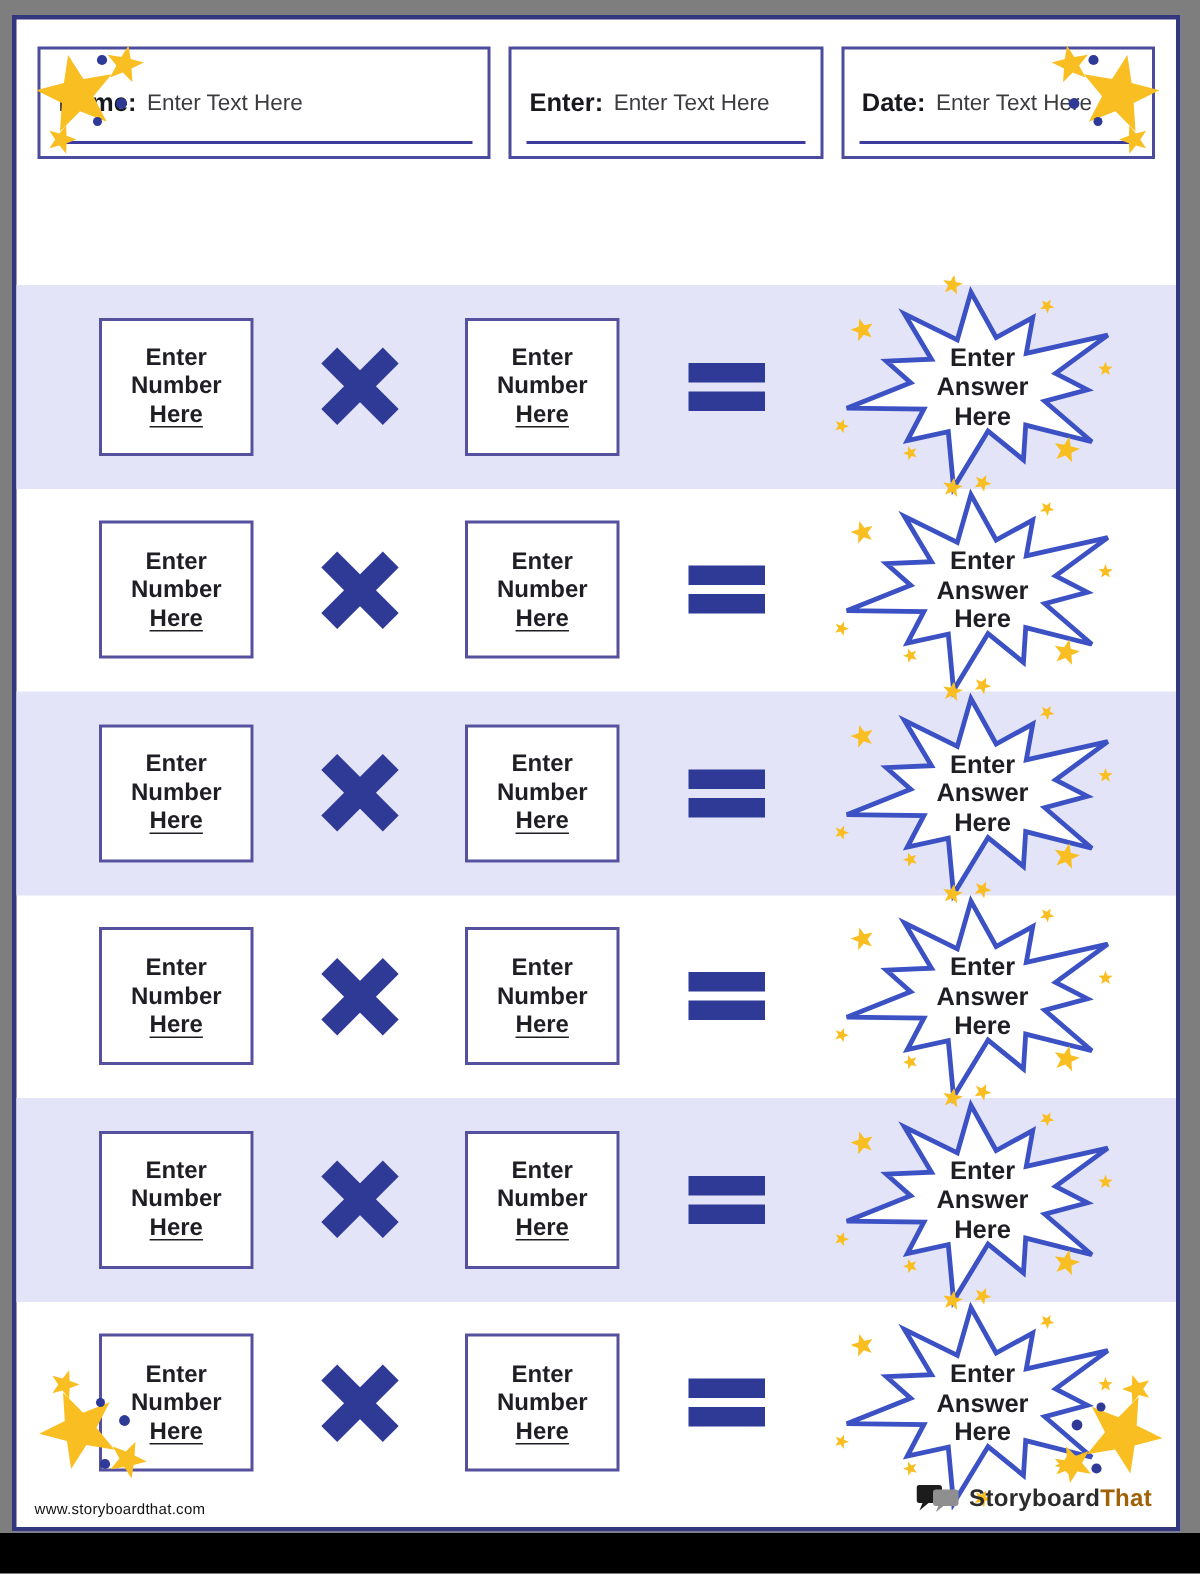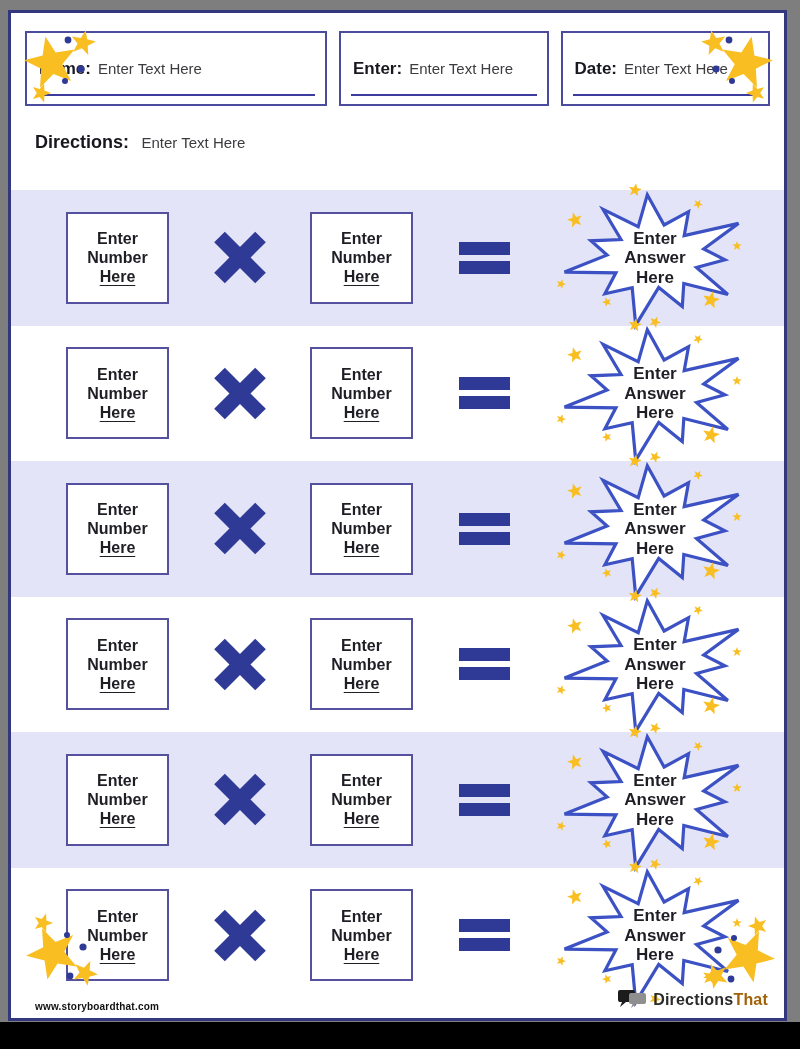--- a/index.html
+++ b/index.html
@@ -59,22 +59,22 @@
   }
   .burst-text div{font-weight:bold;font-size:17px;line-height:19.5px;color:#1e1e24;}
   
   .cluster{position:absolute;z-index:5;}
   .cluster.tl{left:10px;top:12px;}
   .cluster.tr{right:8px;top:12px;transform:scaleX(-1);}
   .cluster.bl{left:12px;bottom:27px;transform:scaleY(-1);}
   .cluster.br{right:6px;bottom:24px;transform:scale(-1,-1);}
   
   .site-url{
-    position:absolute;left:24px;bottom:6px;z-index:6;
-    font-size:10px;font-weight:bold;color:#111111;letter-spacing:0.2px;
+    position:absolute;left:12px;bottom:6px;z-index:6;
+    font-size:10px;font-weight:normal;color:#111111;letter-spacing:0.2px;
   }
   .logo{position:absolute;right:16px;bottom:7px;display:flex;align-items:center;z-index:4;}
   .logo-word{font-size:16px;font-weight:bold;color:#2b2b2b;margin-left:5px;letter-spacing:0.2px;}
   .logo-word .that{color:#a16207;}
 </style>
 </head>
 <body>
 
 <div class="frame"></div>
 
@@ -91,24 +91,20 @@
       <span class="hvalue">Enter Text Here</span>
       <div class="uline"></div>
     </div>
     <div class="hfield topic">
       <span class="hlabel">Date:</span>
       <span class="hvalue">Enter Text Here</span>
       <div class="uline"></div>
     </div>
   </div>
 
-  <div class="directions">
-    <span class="dlabel">Directions:</span>
-    <span class="dvalue">Enter Text Here</span>
-  </div>
 
   <div class="rows">
   <div class="problem-row">
     <div class="num-box">
       <div class="box-line">Enter</div>
       <div class="box-line">Number</div>
       <div class="box-line underlined">Here</div>
     </div>
     <div class="op-slot">
       <div class="x-icon">
@@ -362,21 +358,21 @@
     </div>
   </div>
 </div>
 
   <div class="site-url">www.storyboardthat.com</div>
   <div class="logo">
     <svg width="30" height="23" viewBox="0 0 30 23">
       <path d="M2 2 h13 a2 2 0 0 1 2 2 v8 a2 2 0 0 1 -2 2 h-7 l-6 5 2-5 h-2 a2 2 0 0 1 -2 -2 v-8 a2 2 0 0 1 2 -2 z" fill="#1c1c1c"></path>
       <path d="M13 5 h13 a2 2 0 0 1 2 2 v7 a2 2 0 0 1 -2 2 h-8 l-5 4 1.5-4 h-1.5 a2 2 0 0 1 -2 -2 v-7 a2 2 0 0 1 2 -2 z" fill="#8f8f8f"></path>
     </svg>
-    <span class="logo-word"><span>Directions</span><span class="that">That</span></span>
+    <span class="logo-word"><span>Storyboard</span><span class="that">That</span></span>
   </div>
 
   <svg class="cluster tl" width="86" height="80" viewBox="0 0 86 80">
       <path d="M24.4 11.6L34.6 27.6L53.4 24.5L41.3 39.2L50.1 56.1L32.4 49.1L19.0 62.7L20.2 43.7L3.1 35.2L21.6 30.4Z" fill="#f9be21"></path>
       <path d="M64.7 5.3L66.1 14.3L74.9 16.6L66.7 20.7L67.3 29.9L60.9 23.3L52.3 26.7L56.6 18.6L50.7 11.5L59.8 13.0Z" fill="#f9be21"></path>
       <path d="M23.1 58.5L23.4 65.5L30.0 68.0L23.4 70.5L23.1 77.5L18.7 72.0L11.9 73.9L15.8 68.0L11.9 62.1L18.7 64.0Z" fill="#f9be21"></path>
       <circle cx="47" cy="15" r="3.4" fill="#2e3a96"></circle>
       <circle cx="60" cy="44" r="3.6" fill="#2e3a96"></circle>
       <circle cx="44" cy="56" r="3" fill="#2e3a96"></circle>
     </svg>

